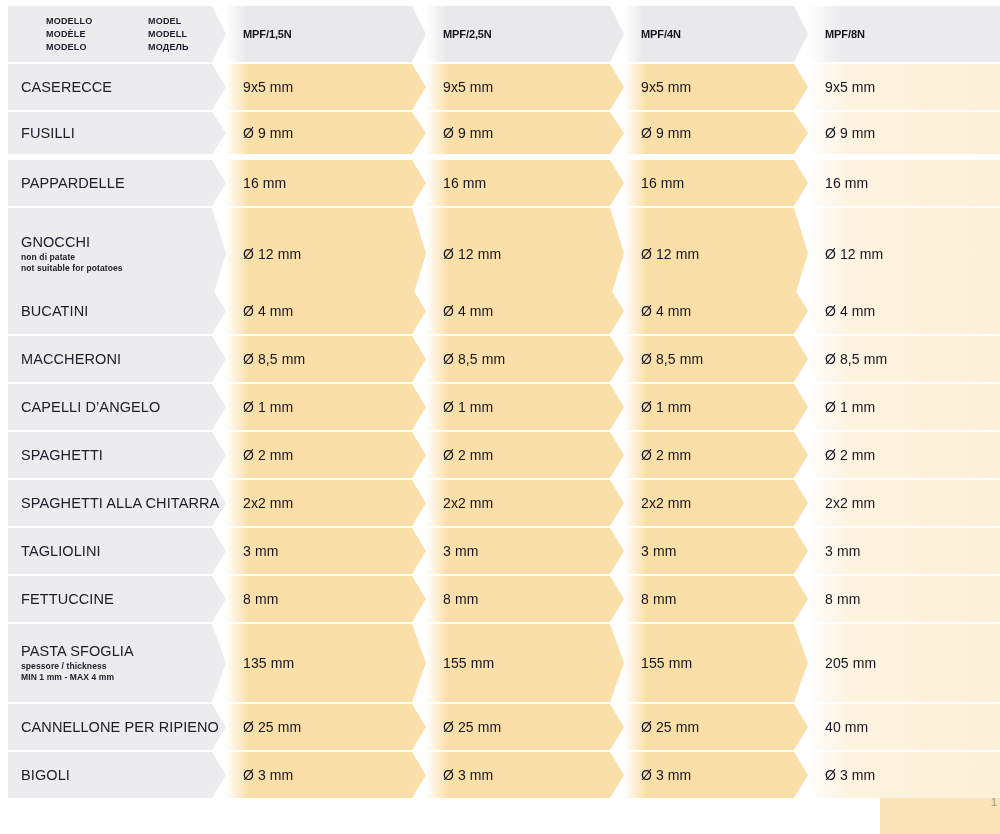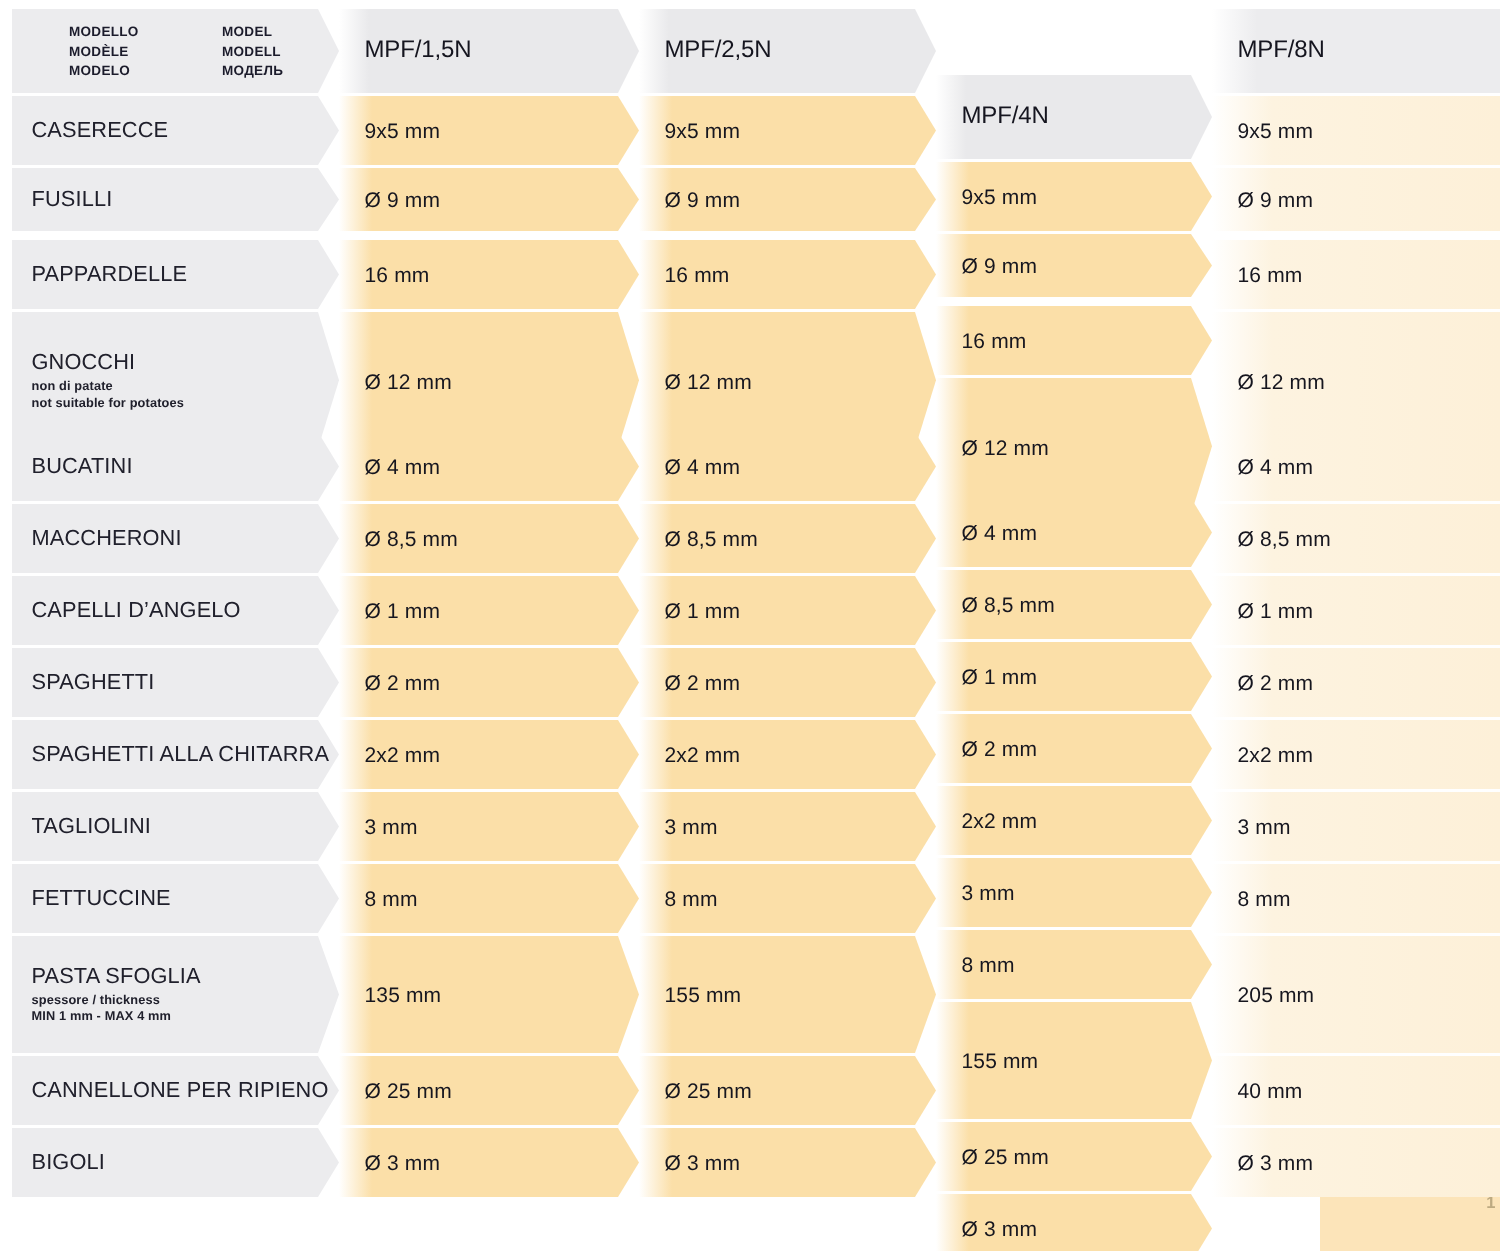--- a/index.html
+++ b/index.html
@@ -44,21 +44,21 @@
     background: #ececee;
     padding-left: 13px;
     flex-direction: column;
     align-items: flex-start;
     justify-content: center;
   }
 
   
   .cell.v1 { left: 226px; width: 200px; }
   .cell.v2 { left: 426px; width: 198px; text-align: right; }
-  .cell.v3 { left: 624px; width: 184px; margin-top: 44px; }
+  .cell.v3 { left: 624px; width: 184px; }
   .cell.v4 { left: 808px; width: 192px;
              -webkit-clip-path: none; clip-path: none; }
 
   .cell.v1, .cell.v2, .cell.v3 { padding-left: 17px; }
   .cell.v4 { padding-left: 17px; }
 
   
   .body-row .cell.v1 { background: linear-gradient(to right, #ffffff 0px, #fbdfa8 22px, #fbdfa8 100%); }
   .body-row .cell.v2 { background: linear-gradient(to right, #ffffff 0px, #fbdfa8 22px, #fbdfa8 100%); }
   .body-row .cell.v3 { background: linear-gradient(to right, #ffffff 0px, #fbdfa8 22px, #fbdfa8 100%); }
@@ -85,22 +85,22 @@
   .model-col span {
     font-size: 9px;
     font-weight: bold;
     color: #1b1b2b;
     letter-spacing: 0.2px;
     line-height: 10px;
     white-space: nowrap;
   }
 
   .col-title {
-    font-size: 16px;
-    font-weight: normal;
+    font-size: 11px;
+    font-weight: bold;
     color: #15151f;
     letter-spacing: -0.1px;
     white-space: nowrap;
   }
 
   .row-title {
     font-size: 14.5px;
     font-weight: normal;
     color: #20202c;
     letter-spacing: 0.1px;

